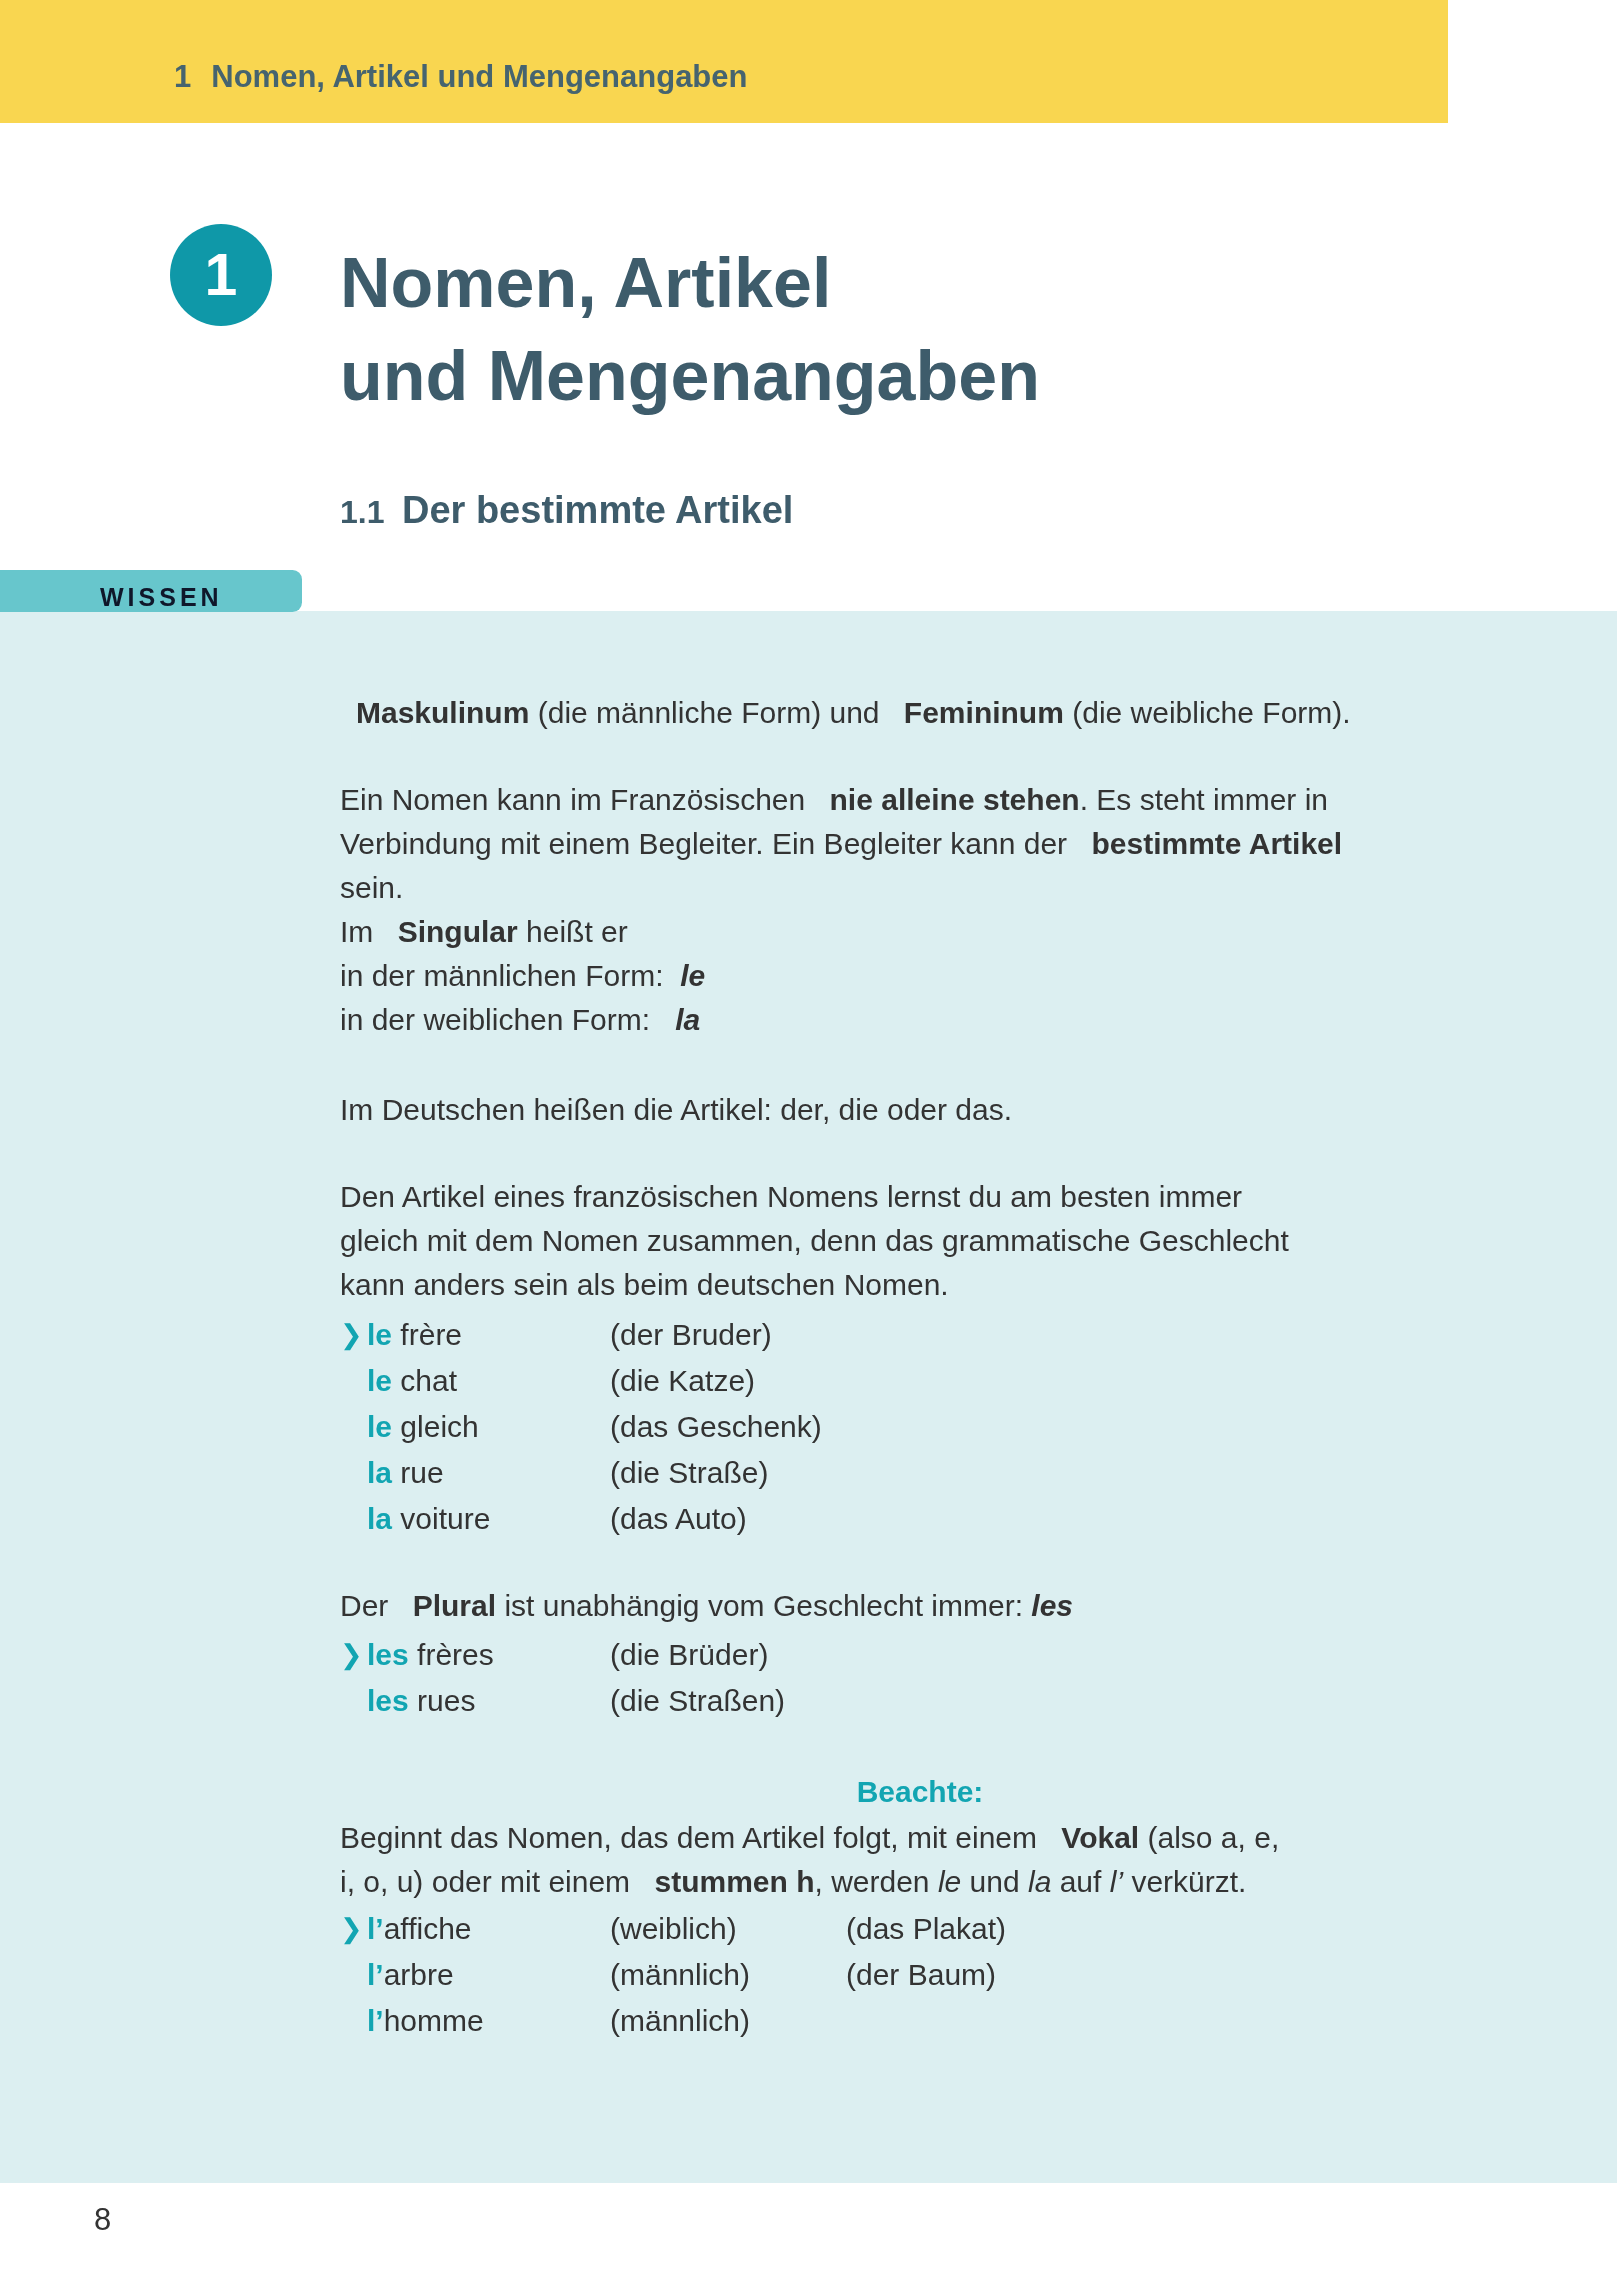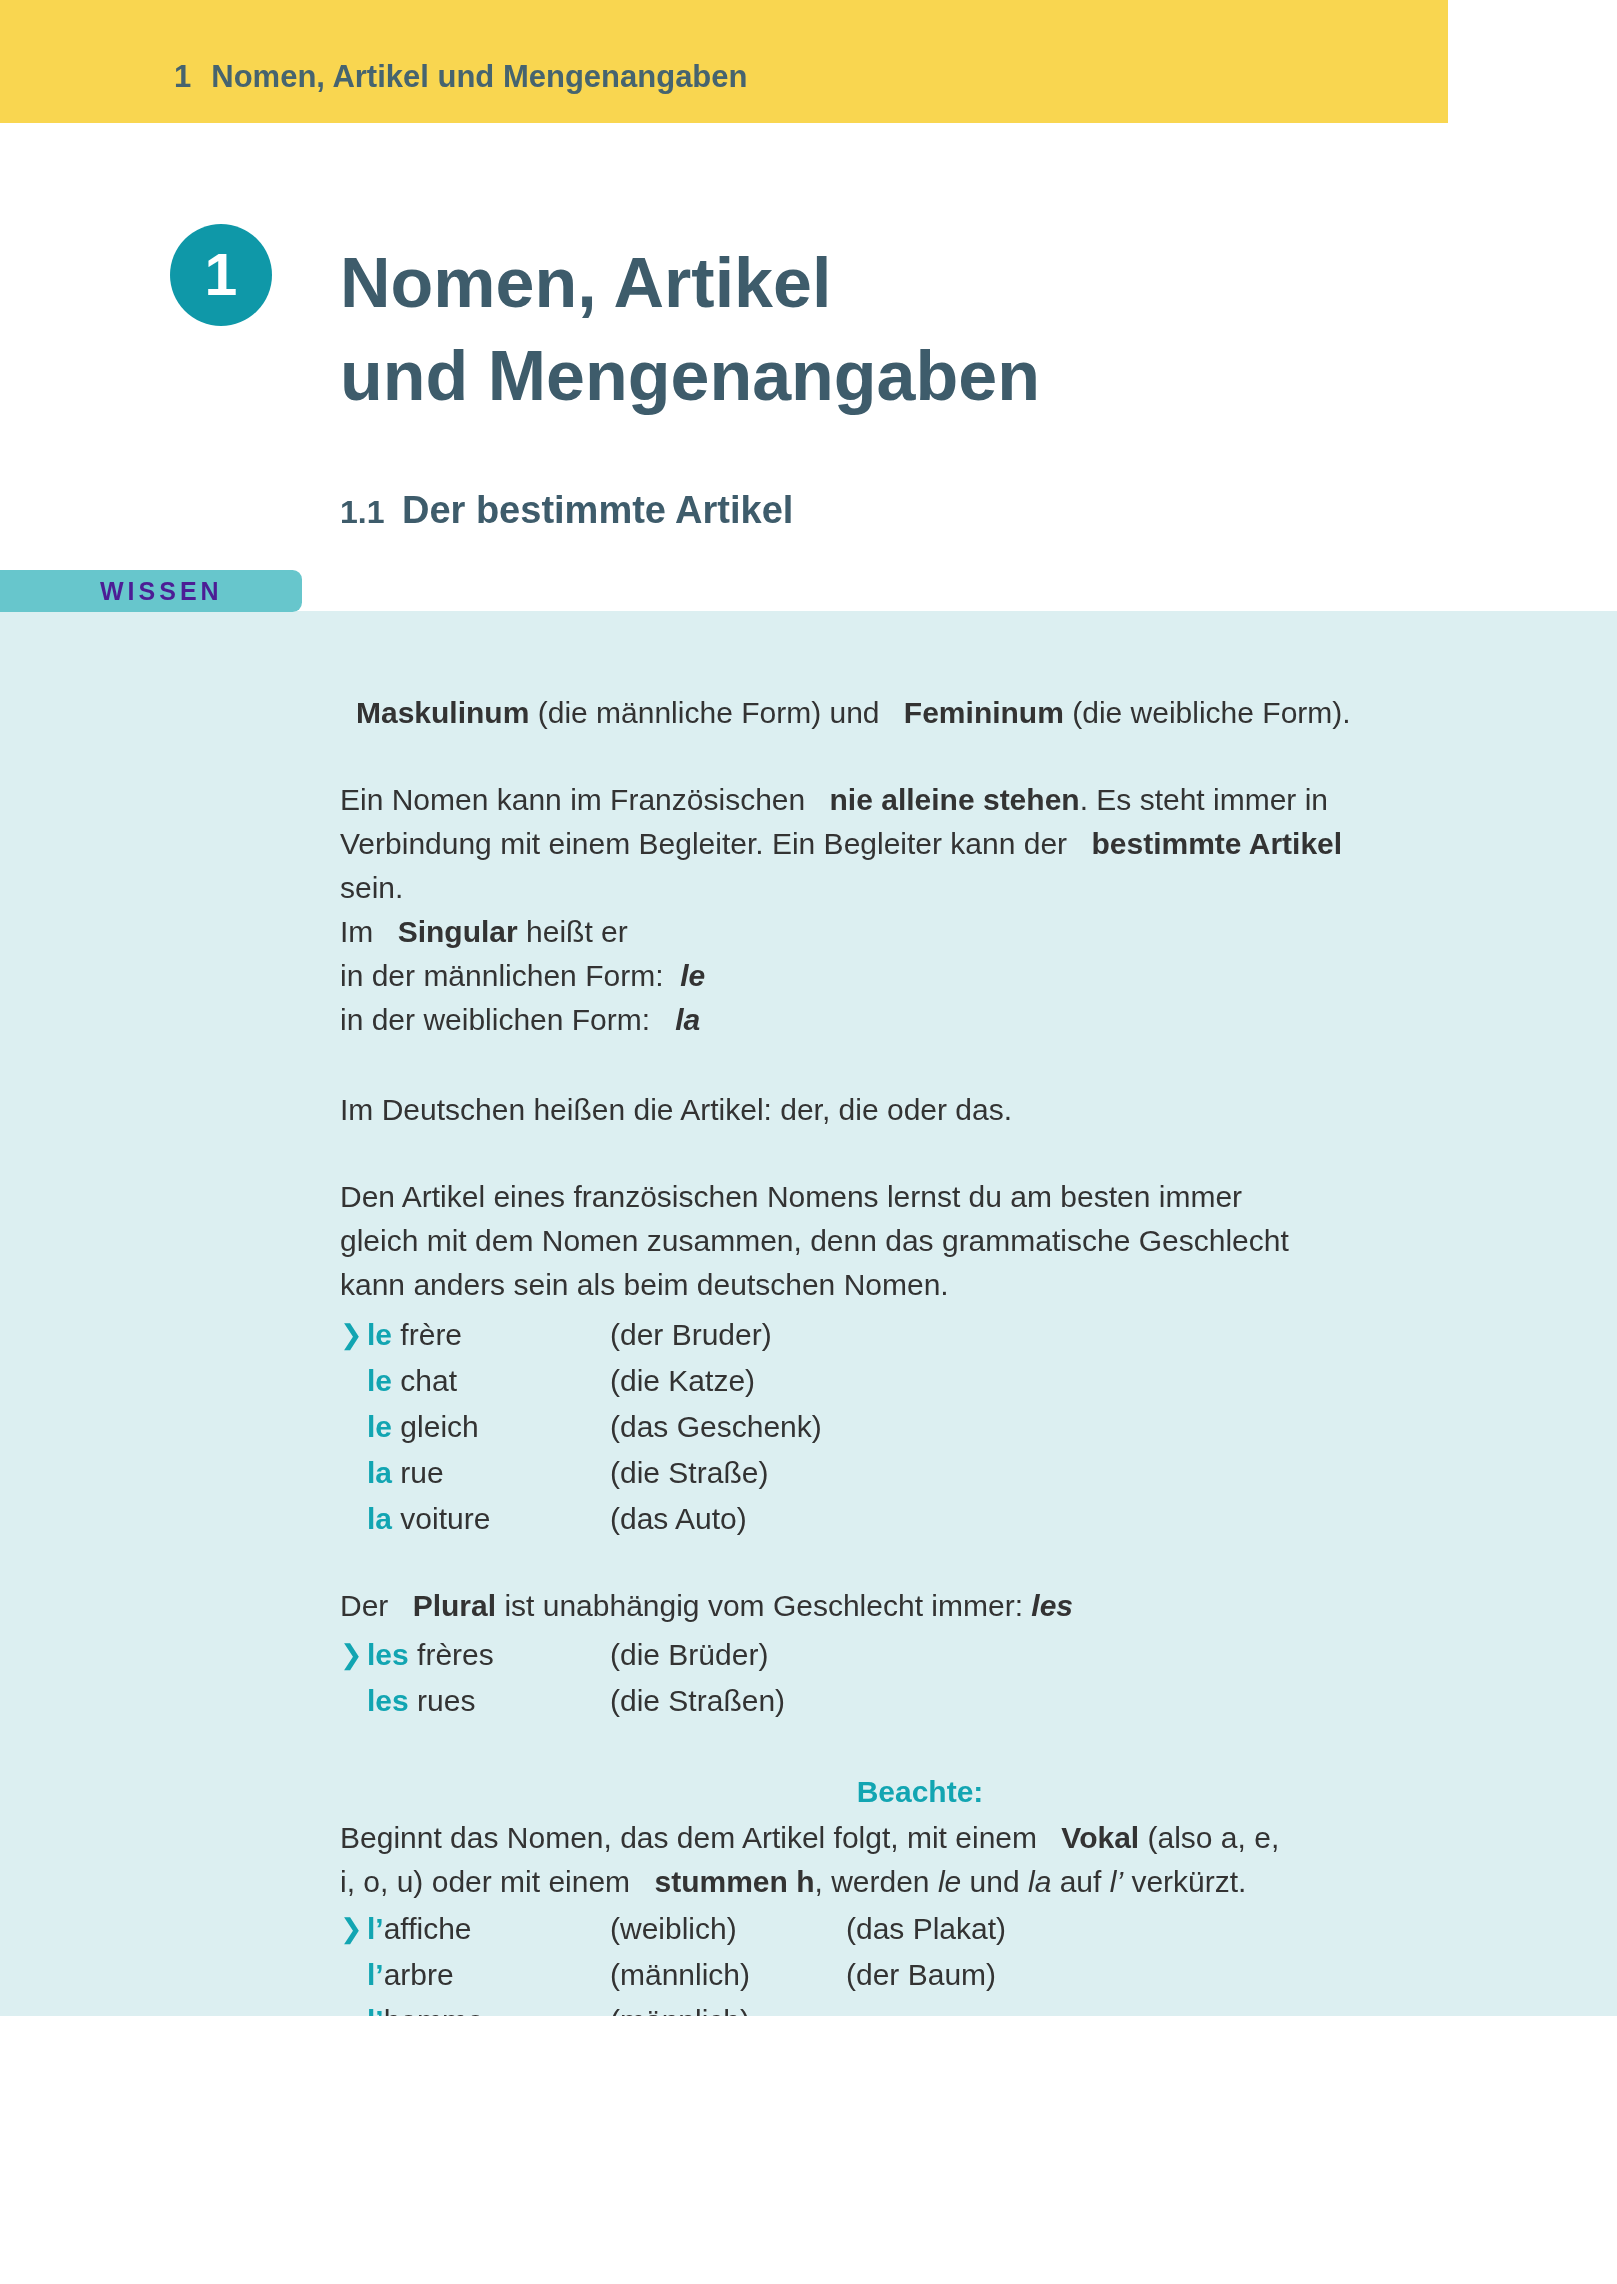--- a/index.html
+++ b/index.html
@@ -1,38 +1,38 @@
 <!DOCTYPE html>
 <html style="font-size:10.8px"><head>
 <meta charset="utf-8">
 <style>
   html,body{margin:0;padding:0;background:#ffffff;}
   .page{
-    position:relative;width:1618px;height:2016px;background:#ffffff;
+    position:relative;width:1618px;height:2284px;background:#ffffff;
     font-family:"Liberation Sans",sans-serif;color:#333333;overflow:hidden;
   }
   
   .band{position:absolute;left:0;top:0;width:1448px;height:123px;background:#F9D650;}
   .band-text{position:absolute;left:174px;top:59px;font-size:31px;font-weight:700;color:#46646F;}
   .band-num{margin-right:20px;}
   
   .chapter-circle{
     position:absolute;left:170px;top:224px;width:102px;height:102px;border-radius:50%;
     background:#0F98A8;color:#ffffff;font-size:59px;font-weight:700;
     display:flex;align-items:center;justify-content:center;
   }
   .chapter-title{position:absolute;left:340px;top:237px;font-size:70px;line-height:93px;font-weight:700;color:#3E5C6B;}
   .section-heading{position:absolute;left:340px;top:489px;font-size:38px;font-weight:700;color:#3E5C6B;}
   .section-num{margin-right:17.5px;font-size:32px;}
   
   .wissen-area{position:absolute;left:0;top:611px;width:1618px;height:1572px;background:#DCEFF1;}
   .wissen-tab{
     position:absolute;left:0;top:570px;width:302px;height:42px;background:#67C6CC;
-    border-radius:0 9.4px 9.4px 0;color:#4c1d95;font-size:25px;font-weight:700;letter-spacing:4px;
-    display:flex;align-items:center;padding-left:100px;box-sizing:border-box;
+    border-radius:0 9.4px 9.4px 0;color:#0f172a;font-size:25px;font-weight:700;letter-spacing:4px;
+    display:flex;align-items:flex-end;padding-left:100px;box-sizing:border-box;
   }
   
   .content{position:absolute;left:340px;top:647px;width:1160px;font-size:30px;line-height:44px;color:#333333;}
   .m64{margin:0 0 43px 0;}
   .m68{margin:0 0 46px 0;}
   .m62{margin:0 0 42px 0;}
   .m8{margin:0 0 5.4px 0;}
   .m6{margin:0 0 4px 0;}
   .m4{margin:0 0 2.7px 0;}
   .m2{margin:0 0 1.3px 0;}

